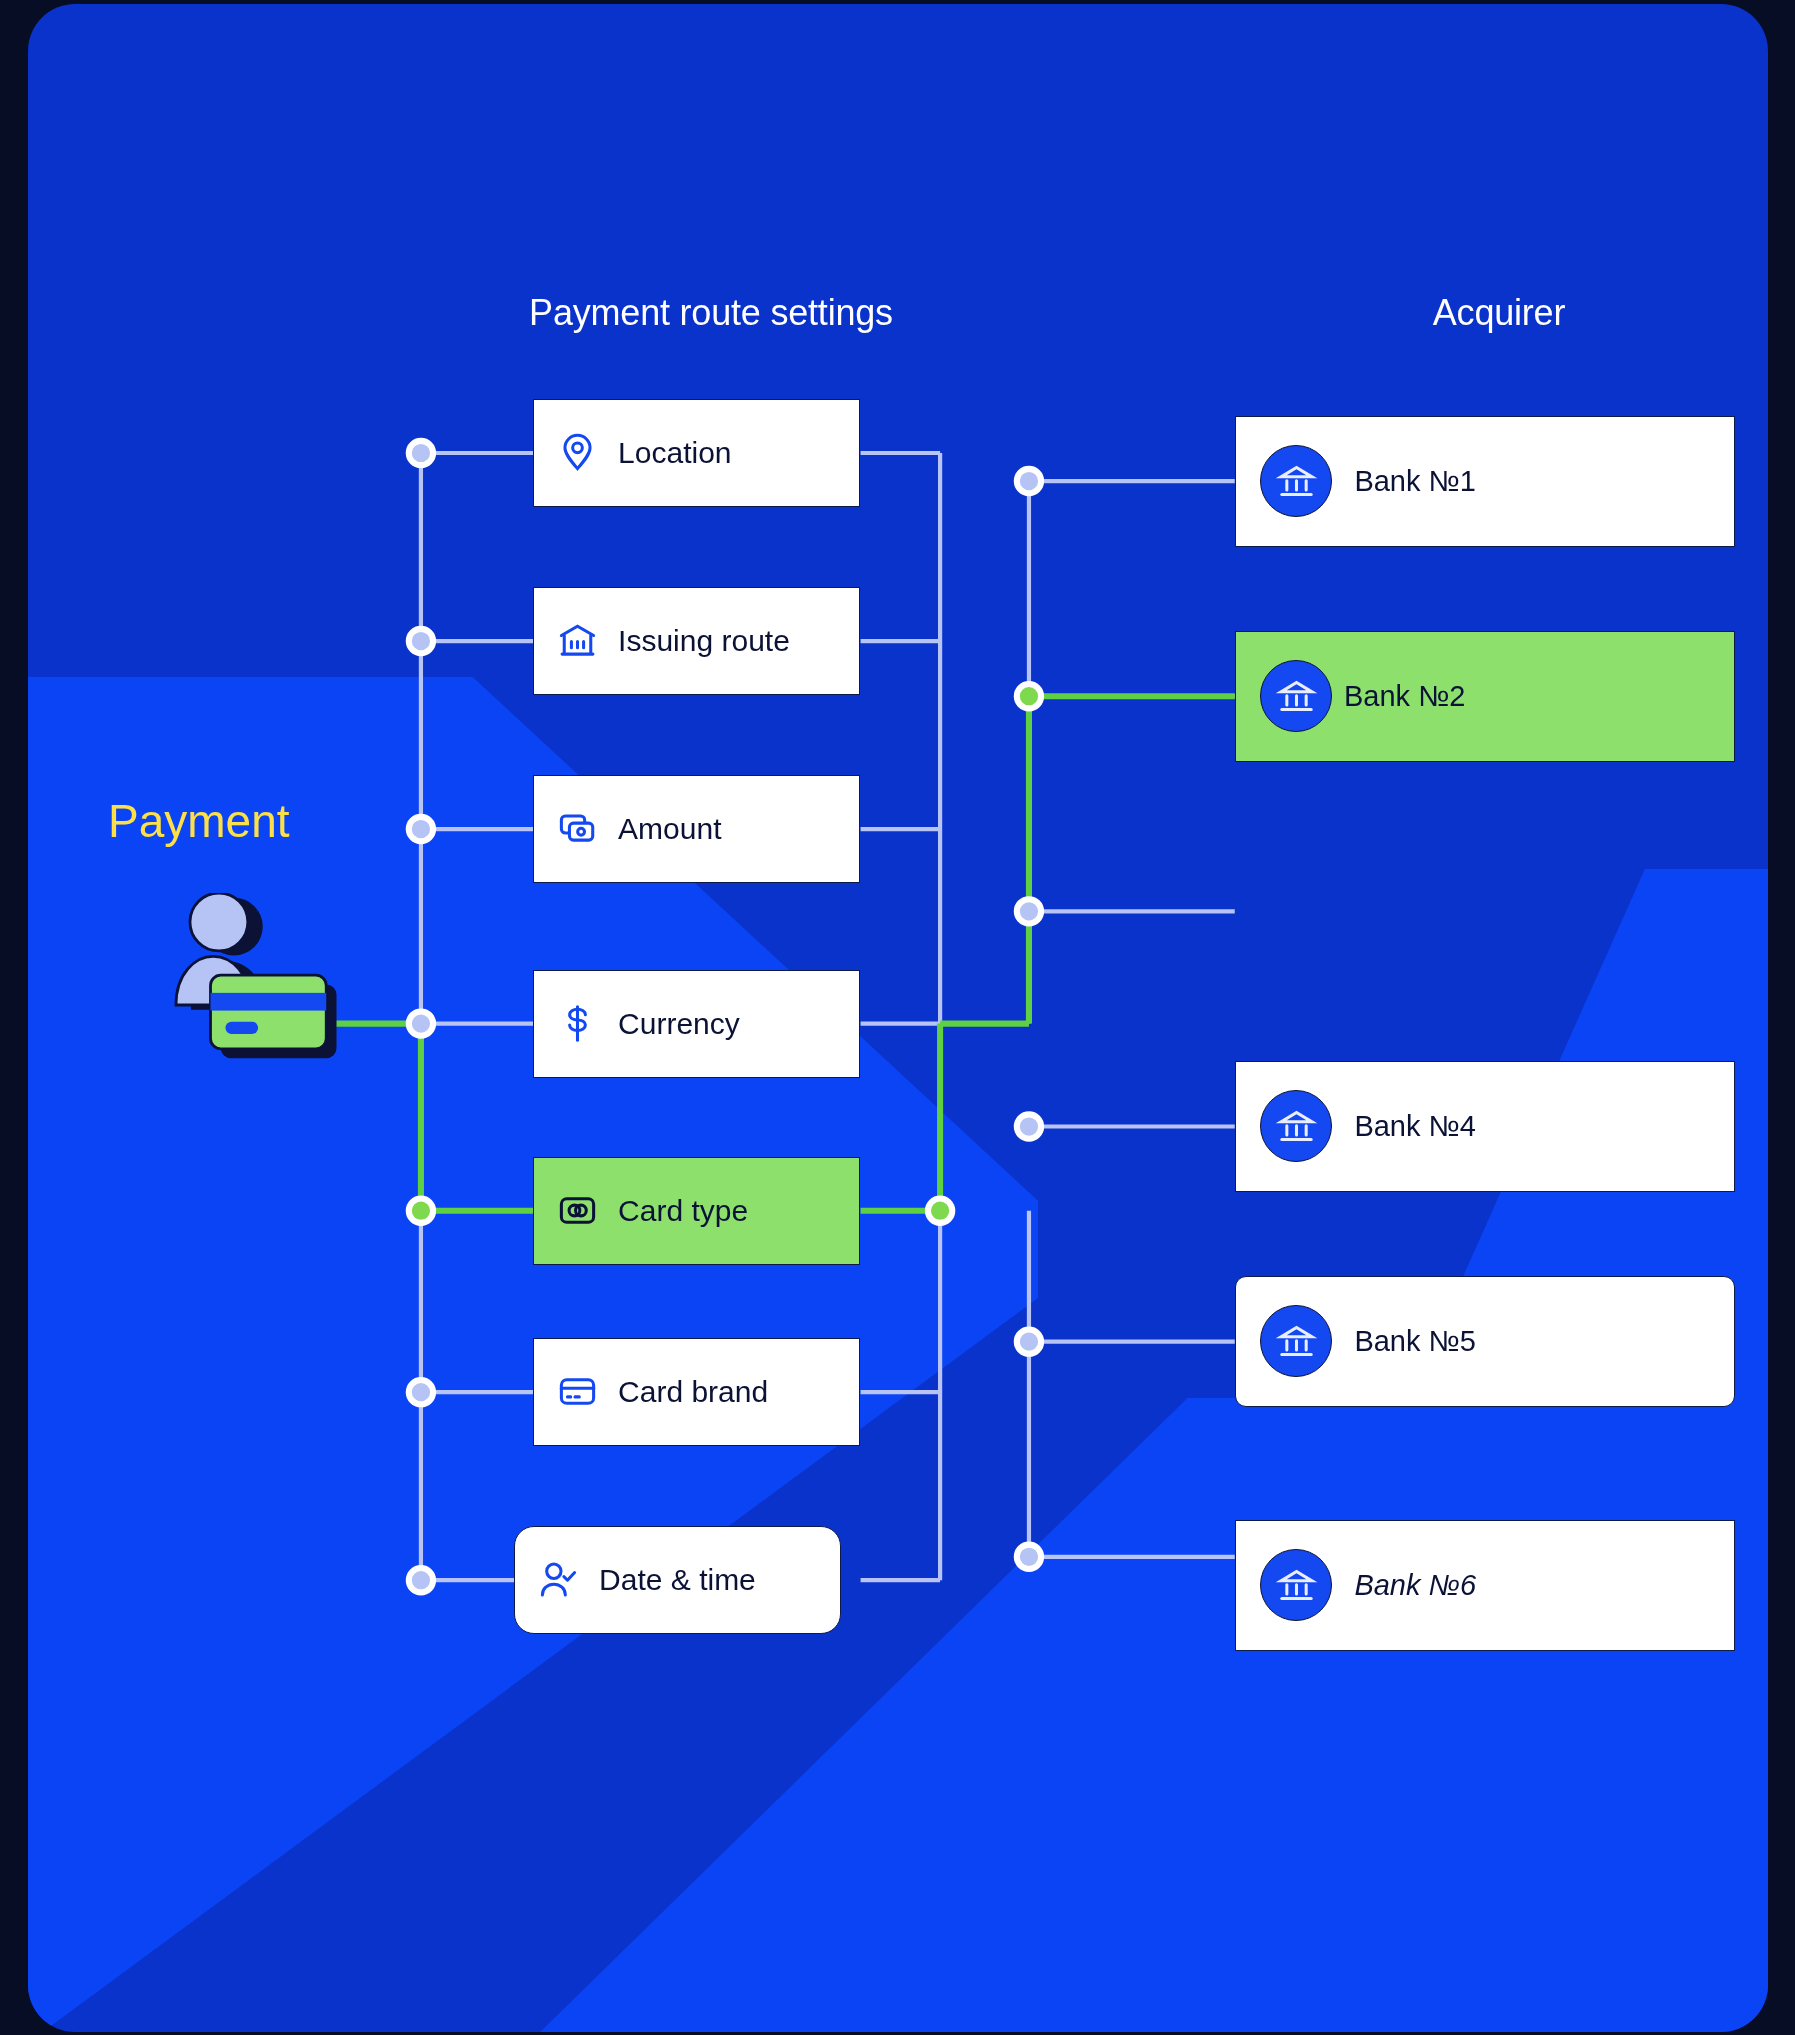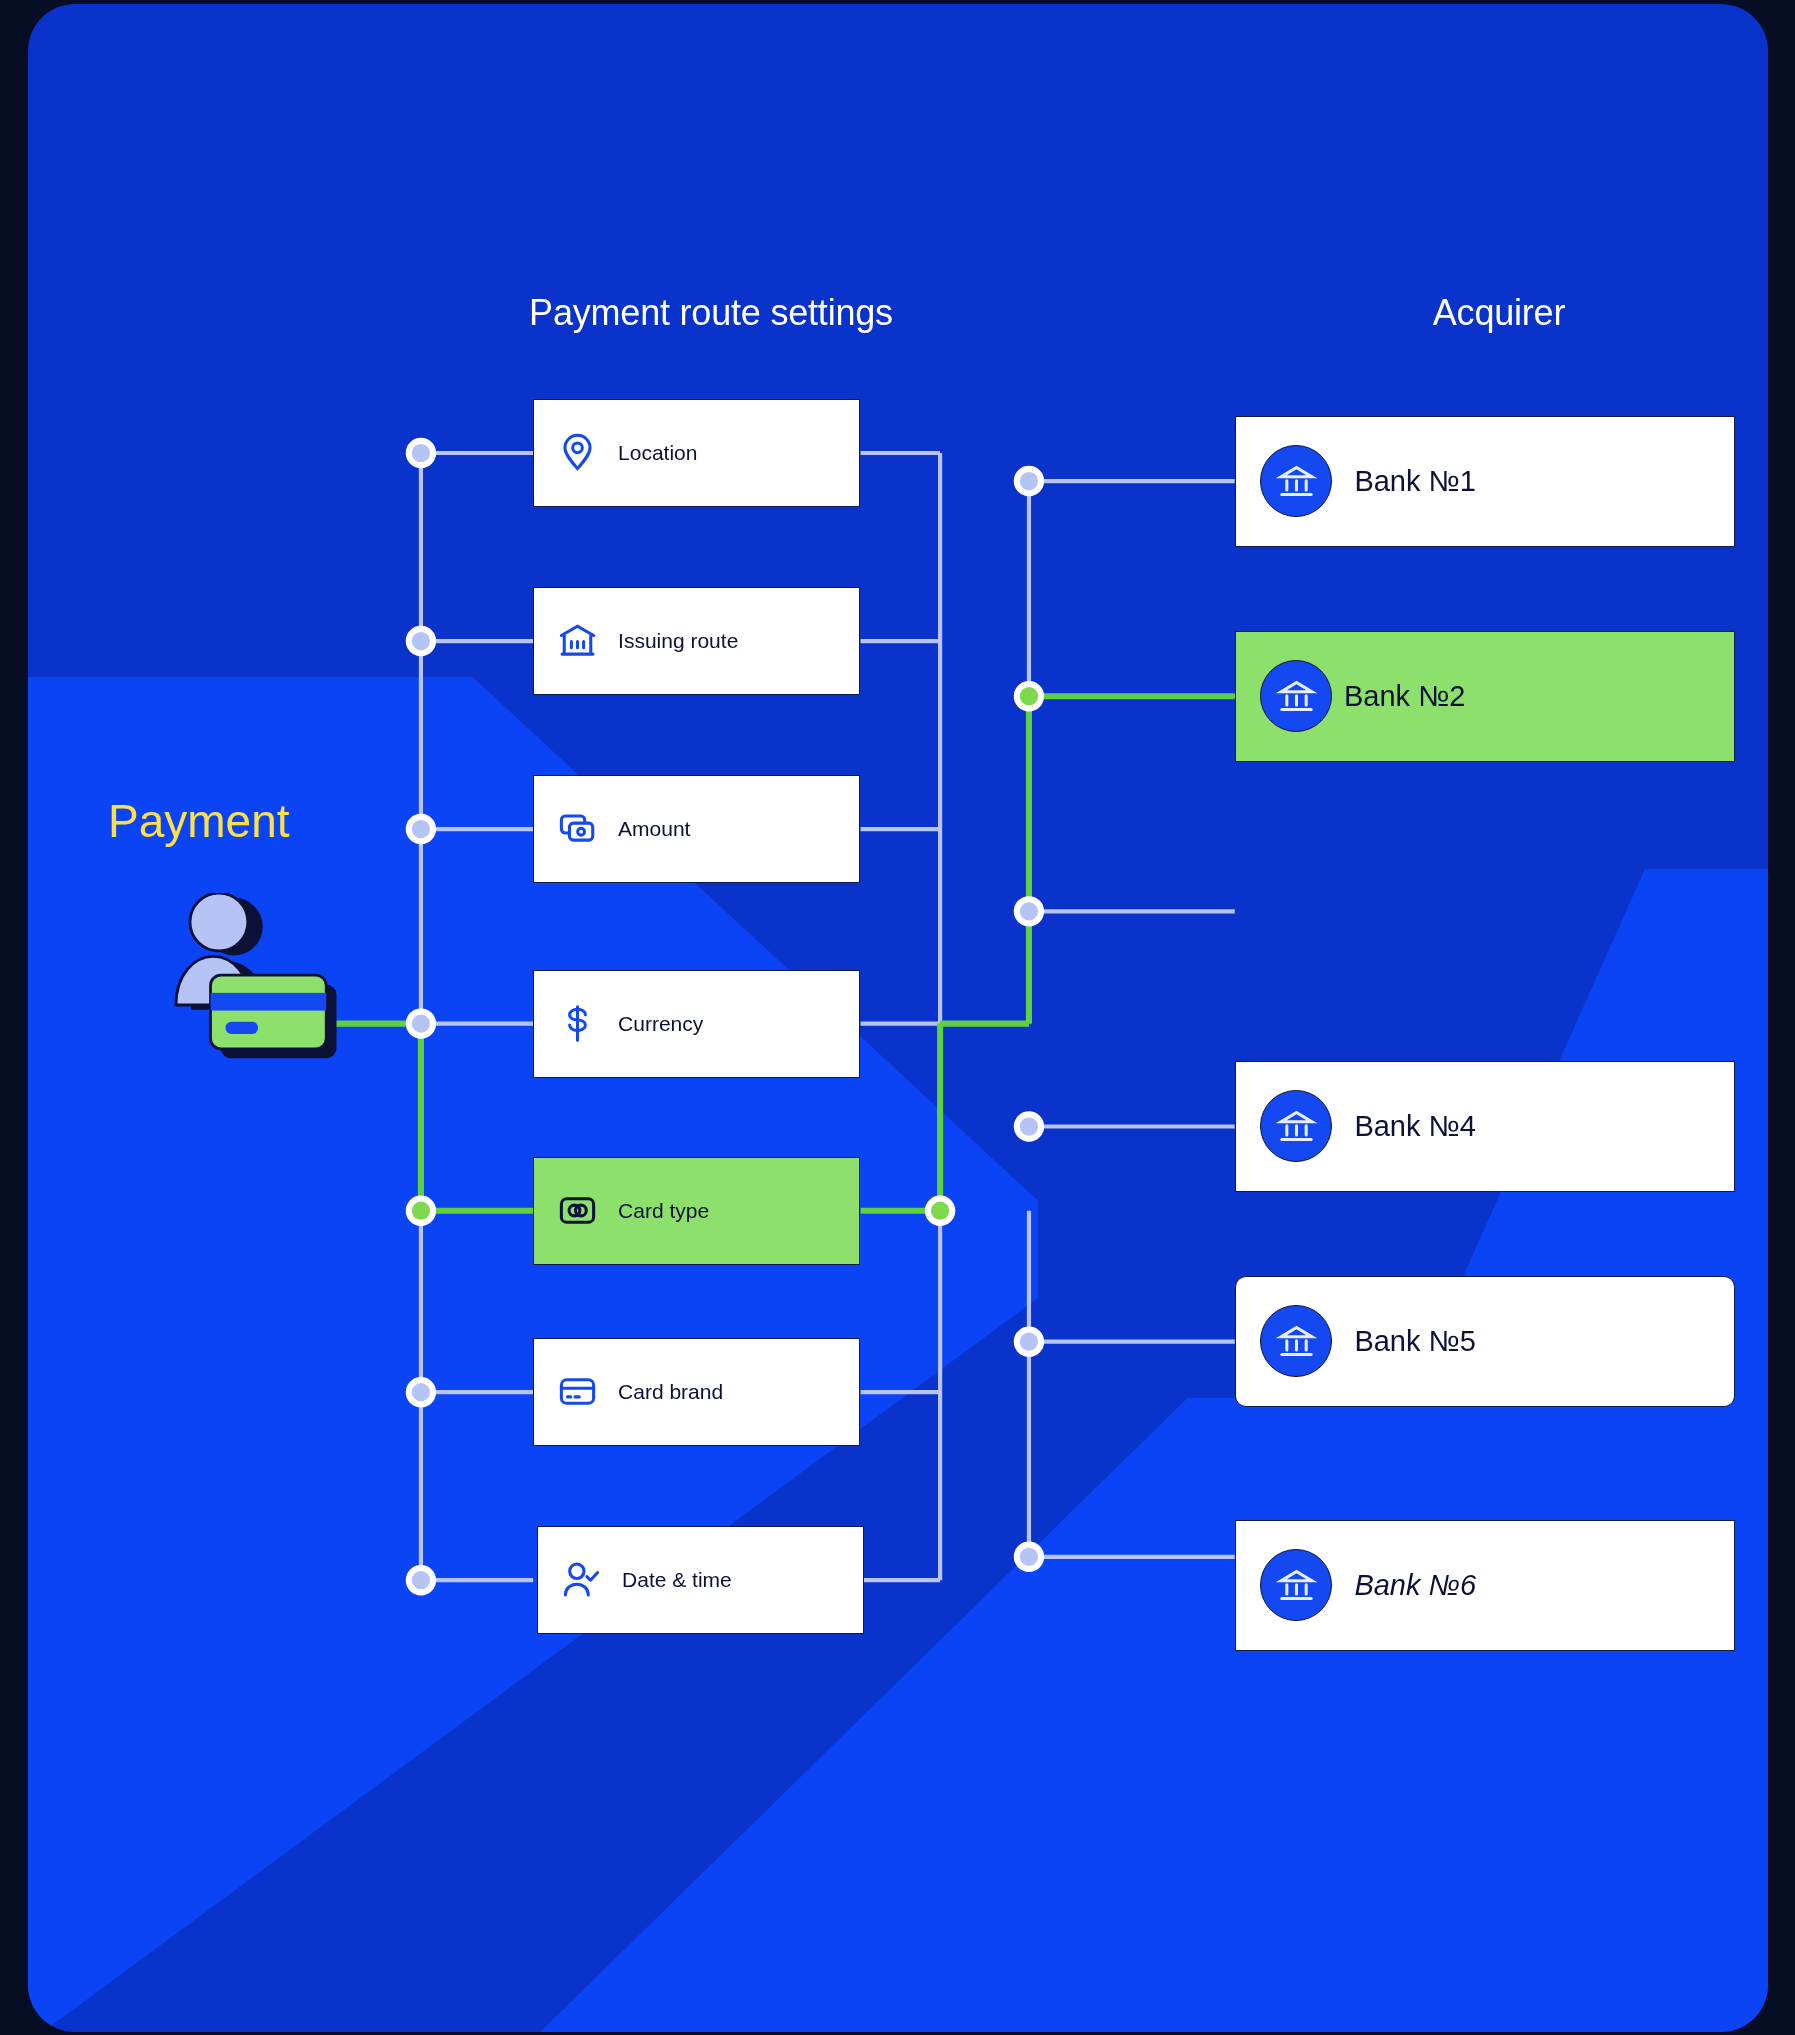--- a/index.html
+++ b/index.html
@@ -63,21 +63,21 @@
     display:flex;align-items:center;
   }
   .card::after{
     content:"";position:absolute;left:14px;top:14px;right:-14px;bottom:-14px;
     background:#0B1236;z-index:-1;
   }
   .card.active{background:#8CE06B;}
   .route-card{width:327px;height:108px;padding-left:22.4px;gap:18.7px;}
   .bank-card{width:500px;height:131px;padding-left:24px;gap:22.4px;}
   .card-label{
-    font-size:21px;color:#0B1236;font-weight:400;white-space:nowrap;
+    font-size:30px;color:#0B1236;font-weight:400;white-space:nowrap;
   }
   .bank-card .card-label{font-size:29px;}
   .route-icon{width:43px;height:43px;flex:none;display:block;}
   .bank-icon-wrap{
     width:70px;height:70px;flex:none;border-radius:50%;
     background:#1448F0;border:1.9px solid #0B1236;
     display:flex;align-items:center;justify-content:center;
   }
   .bank-icon{width:43px;height:43px;display:block;}
 </style>
@@ -231,21 +231,21 @@
 
     <div class="card route-card" style="left:505px;top:1334px;">
       <svg class="route-icon" viewBox="0 0 24 24" fill="none" stroke="#1448F0" stroke-width="1.7" stroke-linecap="round">
         <rect x="3" y="5.4" width="18" height="13.2" rx="3"></rect>
         <path d="M3 10.2h18"></path>
         <path d="M6.4 15h1.8M10.6 15h2.4"></path>
       </svg>
       <span class="card-label">Card brand</span>
     </div>
 
-    <div class="card route-card" style="left:509px;top:1522px;">
+    <div class="card route-card" style="left:486px;top:1522px;border-radius:20px;">
       <svg class="route-icon" viewBox="0 0 24 24" fill="none" stroke="#1448F0" stroke-width="1.7" stroke-linecap="round" stroke-linejoin="round">
         <circle cx="9.4" cy="7.4" r="4"></circle>
         <path d="M3 20.6c0-3.6 2.9-6 6.4-6s6.4 2.4 6.4 6"></path>
         <path d="M15 10.4l2 2 4-4.3"></path>
       </svg>
       <span class="card-label">Date &amp; time</span>
     </div>
 
     <div class="card bank-card" style="left:1207px;top:412px;">
       <span class="bank-icon-wrap">

